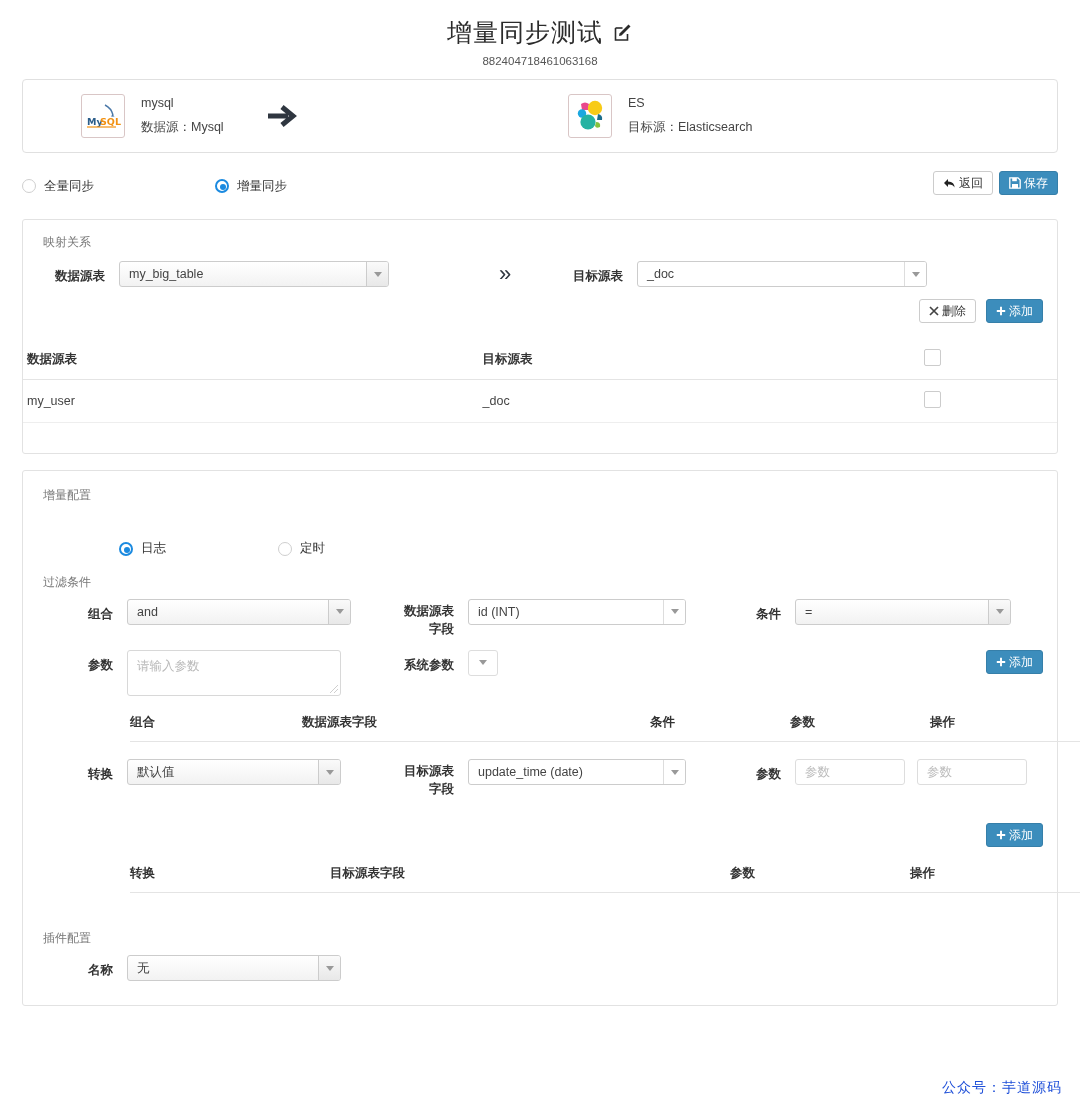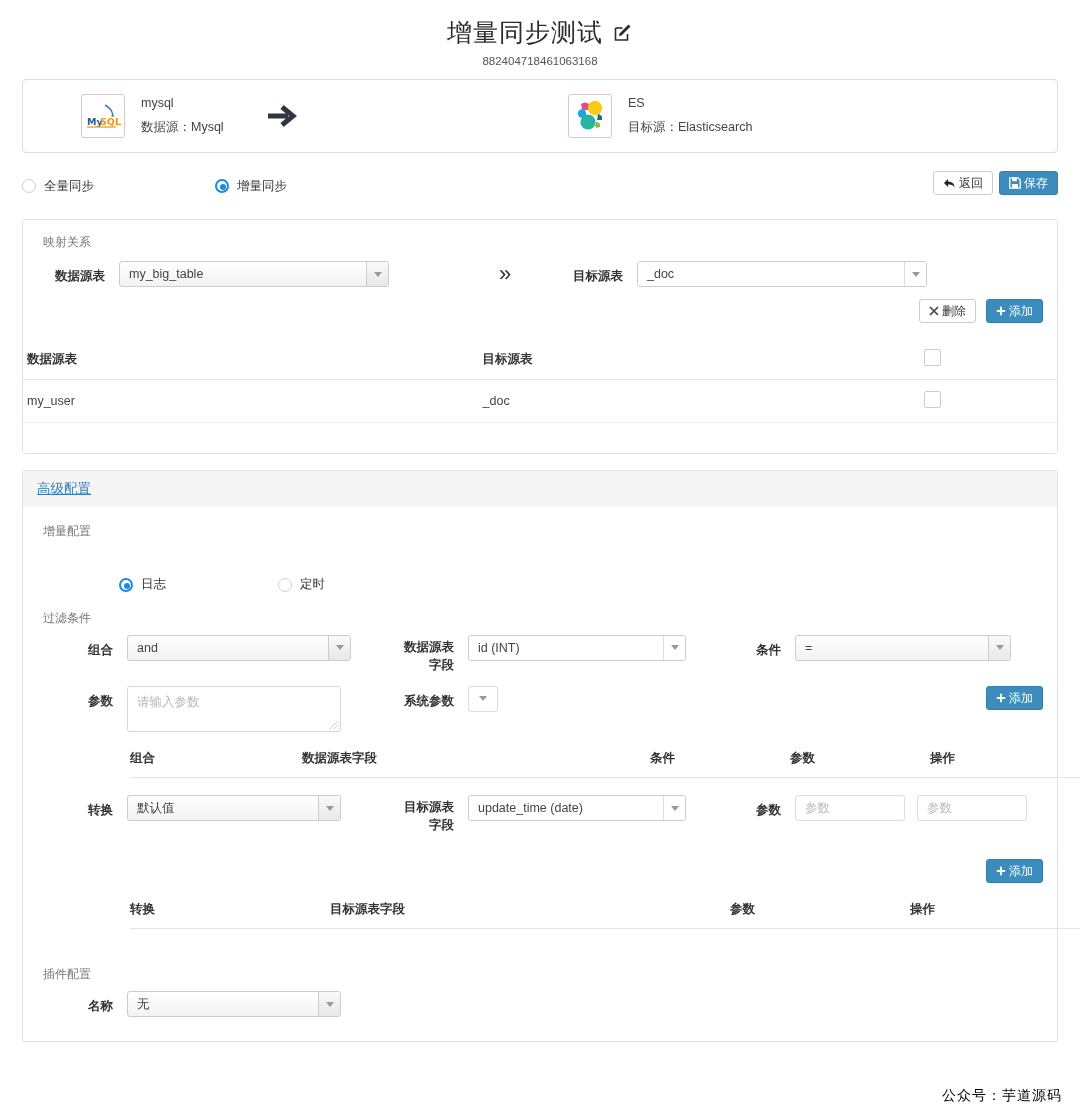--- a/index.html
+++ b/index.html
@@ -175,22 +175,22 @@
 
   .trans-table { margin-top: 8px; margin-left: 93px; width: calc(100% - 93px); }
   .trans-table th:nth-child(1) { width:200px; }
   .trans-table th:nth-child(2) { width:400px; }
   .trans-table th:nth-child(3) { width:180px; }
   .trans-table tr.empty td { border-bottom:none; height:18px; padding:0; }
 
   .row-actions { display:flex; justify-content:flex-end; gap:10px; margin-top:12px; }
 
   .watermark {
-    position:absolute; right:18px; bottom:4px;
-    color:#000000; font-size:14px; letter-spacing:1px;
+    position:absolute; right:18px; bottom:12px;
+    color:#1d4ed8; font-size:14px; letter-spacing:1px;
   }
 </style>
 </head>
 <body>
 
 <div class="page">
 
   <div class="title-wrap">
     <div class="title-row">
       <div class="title-text">增量同步测试</div>
@@ -352,23 +352,20 @@
         <tr>
           <td style="border-bottom:none;height:30px;"></td>
             <td style="border-bottom:none;"></td>
             <td style="border-bottom:none;"></td>
         </tr>
       </tbody>
     </table>
   </div>
 
   <div class="card">
-    <div class="card-head grey">
-      <span>高级配置</span>
-    </div>
 
     <div class="card-body" style="padding-top:14px;">
 
       <div class="section-label" style="margin-bottom:8px;">增量配置</div>
       <div style="display:flex; align-items:center; height:26px; margin-left:82px;margin-top:32px;">
         <div class="radio checked">
           <span class="dot"></span>
           <span class="lbl">日志</span>
         </div>
         <div class="radio" style="margin-left:112px;">

